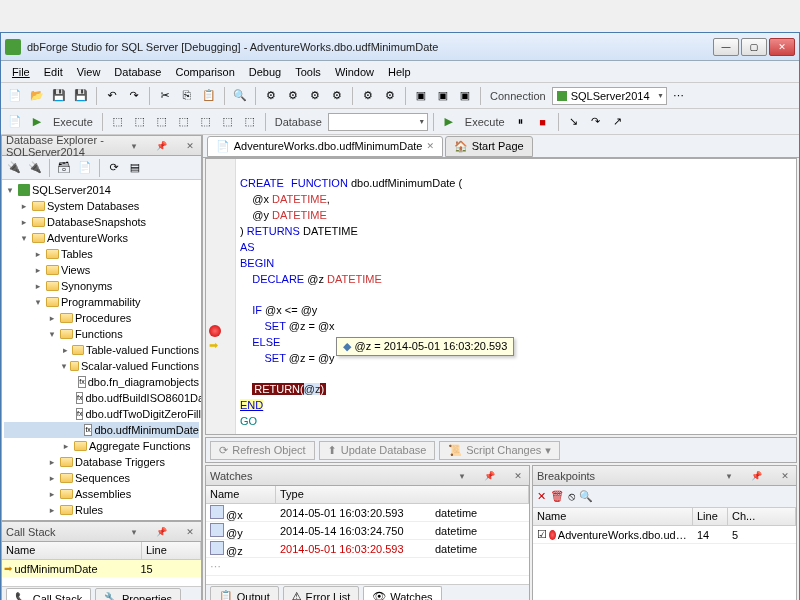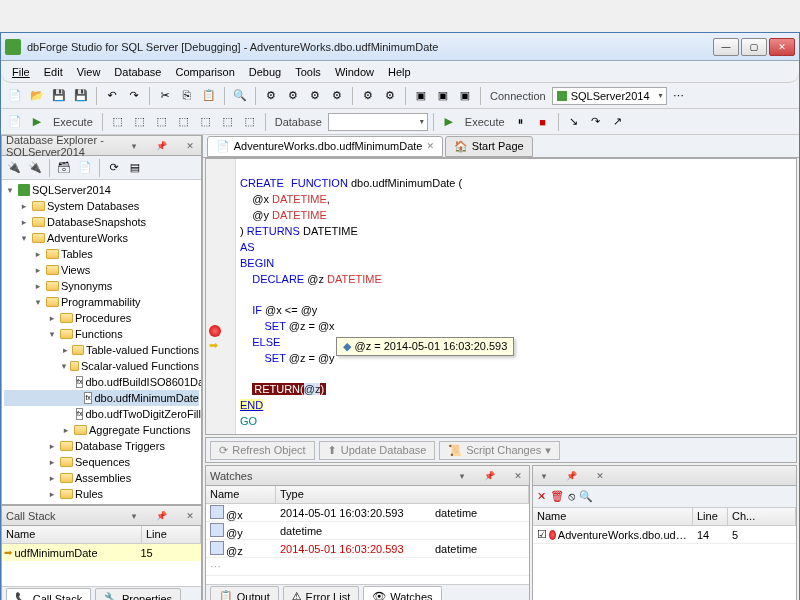--- a/index.html
+++ b/index.html
@@ -4,21 +4,21 @@
 <style>
 * { margin: 0; padding: 0; box-sizing: border-box; font-family: Tahoma, sans-serif; font-size: 11px; }
 body { background: #f0f0f0; width: 800px; height: 600px; overflow: hidden; position: relative; }
 .window { width: 800px; height: 600px; border: 1px solid #4a7bb0; background: #f0f0f0; display: flex; flex-direction: column; margin-top: 32px; }
 .titlebar { height: 28px; background: linear-gradient(#e8f0fb,#d4e3f7); display: flex; align-items: center; padding: 0 4px; border-bottom: 1px solid #9ab; }
 .titlebar-icon { width: 16px; height: 16px; background: #4a9b3a; border-radius: 2px; margin-right: 6px; }
 .titlebar-text { flex: 1; color: #222; }
 .win-btns { display: flex; gap: 2px; }
 .win-btn { width: 26px; height: 18px; border: 1px solid #888; background: linear-gradient(#fafafa,#e0e0e0); border-radius: 2px; display: flex; align-items: center; justify-content: center; font-size: 9px; cursor: pointer; }
 .win-btn.close { background: linear-gradient(#e88,#c44); color: #fff; border-color: #a33; }
-.menubar { height: 22px; background: #eef2f7; display: flex; align-items: center; padding: 8px 4px; border-bottom: 1px solid #ccc; border-radius: 10px; }
+.menubar { height: 22px; background: #eef2f7; display: flex; align-items: center; padding: 8px 4px; border-bottom: 1px solid #ccc; }
 .menu-item { padding: 3px 7px; cursor: pointer; }
 .underline { text-decoration: underline; }
 .toolbar { height: 26px; background: #eef2f7; border-bottom: 1px solid #ccc; display: flex; align-items: center; padding: 0 4px; gap: 2px; }
 .tb-btn { width: 20px; height: 20px; display: flex; align-items: center; justify-content: center; cursor: pointer; border-radius: 2px; }
 .tb-sep { width: 1px; height: 18px; background: #bbb; margin: 0 3px; }
 .tb-label { padding: 0 4px; color: #444; }
 .tb-combo { height: 18px; border: 1px solid #aaa; background: #fff; padding: 0 16px 0 4px; min-width: 80px; display: flex; align-items: center; position: relative; }
 .tb-combo:after { content: "▾"; position: absolute; right: 3px; font-size: 8px; color: #555; }
 .conn-indicator { width: 10px; height: 10px; background: #4a9b3a; margin-right: 4px; }
 .main-area { flex: 1; display: flex; overflow: hidden; }
@@ -242,31 +242,36 @@
               <span>Table-valued Functions</span>
             </div>
           <div class="tree-node" style="padding-left:56px">
               <span class="tree-expand">▾</span>
               <span class="tree-icon folder-icon"></span>
               <span>Scalar-valued Functions</span>
             </div>
           <div class="tree-node" style="padding-left:70px">
               <span class="tree-expand"></span>
               <span class="tree-icon fn-icon">fx</span>
+              <span>dbo.fn_diagramobjects</span>
+            </div>
+          <div class="tree-node" style="padding-left:70px">
+              <span class="tree-expand"></span>
+              <span class="tree-icon fn-icon">fx</span>
               <span>dbo.udfBuildISO8601Date</span>
+            </div>
+          <div class="tree-node" style="padding-left:70px">
+              <span class="tree-expand"></span>
+              <span class="tree-icon fn-icon">fx</span>
+              <span>dbo.udfTwoDigitZeroFill</span>
             </div>
           <div class="tree-node selected" style="padding-left:70px">
               <span class="tree-expand"></span>
               <span class="tree-icon fn-icon">fx</span>
               <span>dbo.udfMinimumDate</span>
-            </div>
-          <div class="tree-node" style="padding-left:70px">
-              <span class="tree-expand"></span>
-              <span class="tree-icon fn-icon">fx</span>
-              <span>dbo.udfTwoDigitZeroFill</span>
             </div>
           <div class="tree-node" style="padding-left:56px">
               <span class="tree-expand">▸</span>
               <span class="tree-icon folder-icon"></span>
               <span>Aggregate Functions</span>
             </div>
           <div class="tree-node" style="padding-left:42px">
               <span class="tree-expand">▸</span>
               <span class="tree-icon folder-icon"></span>
               <span>Database Triggers</span>
@@ -389,20 +394,21 @@
               <div style="width:70px">Name</div>
               <div style="flex:1">Type</div>
             </div>
             <div class="grid-row">
               <div style="width:70px"><span class="watch-icon"></span><span>@x</span></div>
               <div style="width:155px">2014-05-01 16:03:20.593</div>
               <div style="flex:1">datetime</div>
             </div>
             <div class="grid-row">
               <div style="width:70px"><span class="watch-icon"></span><span>@y</span></div>
+              <div style="width:155px">2014-05-14 16:03:24.750</div>
               <div style="flex:1">datetime</div>
             </div>
             <div class="grid-row">
               <div style="width:70px"><span class="watch-icon"></span><span>@z</span></div>
               <div style="width:155px" class="red-text">2014-05-01 16:03:20.593</div>
               <div style="flex:1">datetime</div>
             </div>
             <div class="grid-row">
                 <div style="width:70px;color:#aaa">⋯</div>
               </div>
@@ -418,20 +424,21 @@
               </div>
             <div class="btab active">
                 <span>👁</span>
                 <span>Watches</span>
               </div>
           </div>
         </div>
 
         <div class="panel breakpoints">
           <div class="panel-header">
+            <span class="panel-title">Breakpoints</span>
             <span class="panel-ctl">▾</span>
             <span class="panel-ctl">📌</span>
             <span class="panel-ctl">✕</span>
           </div>
           <div class="bp-toolbar">
             <span style="color:#c00">✕</span>
             <span style="color:#c00">🗑</span>
             <span>⦸</span>
             <span>🔍</span>
           </div>

